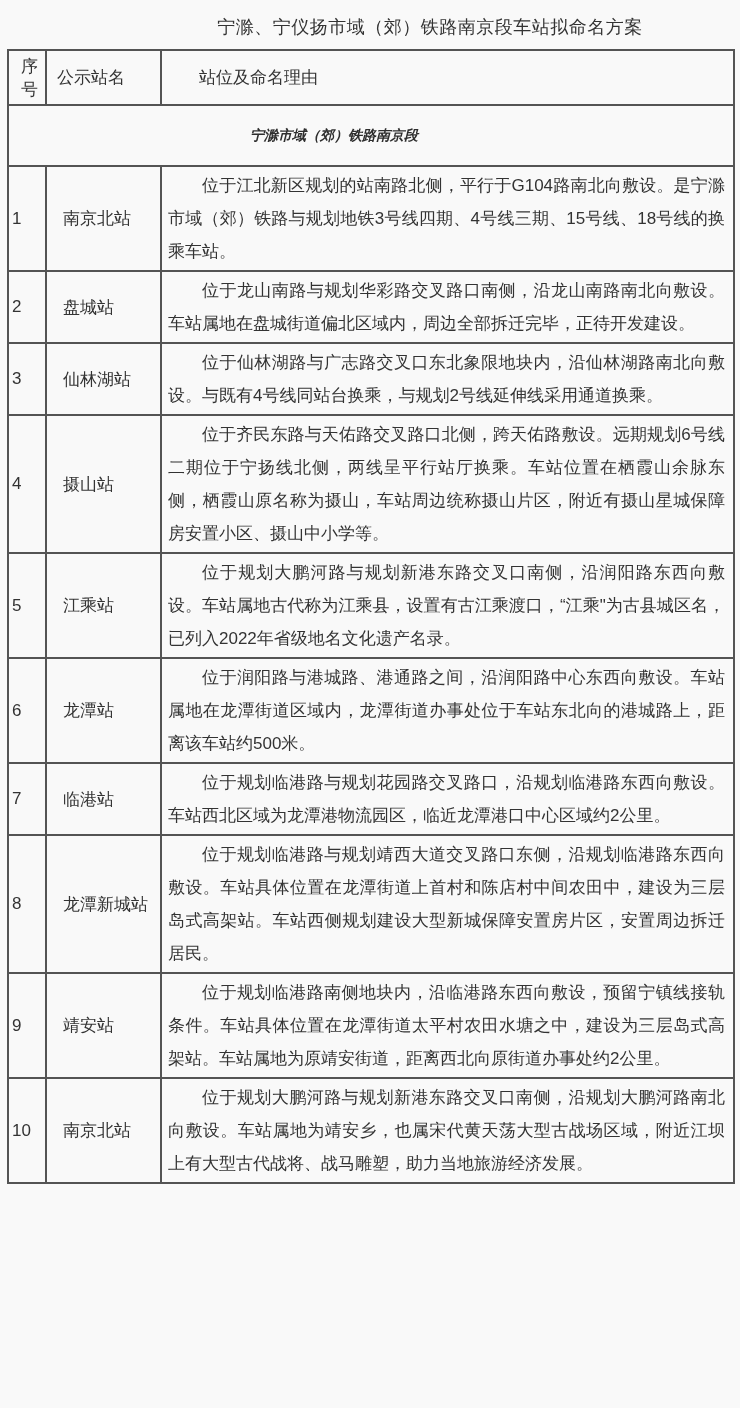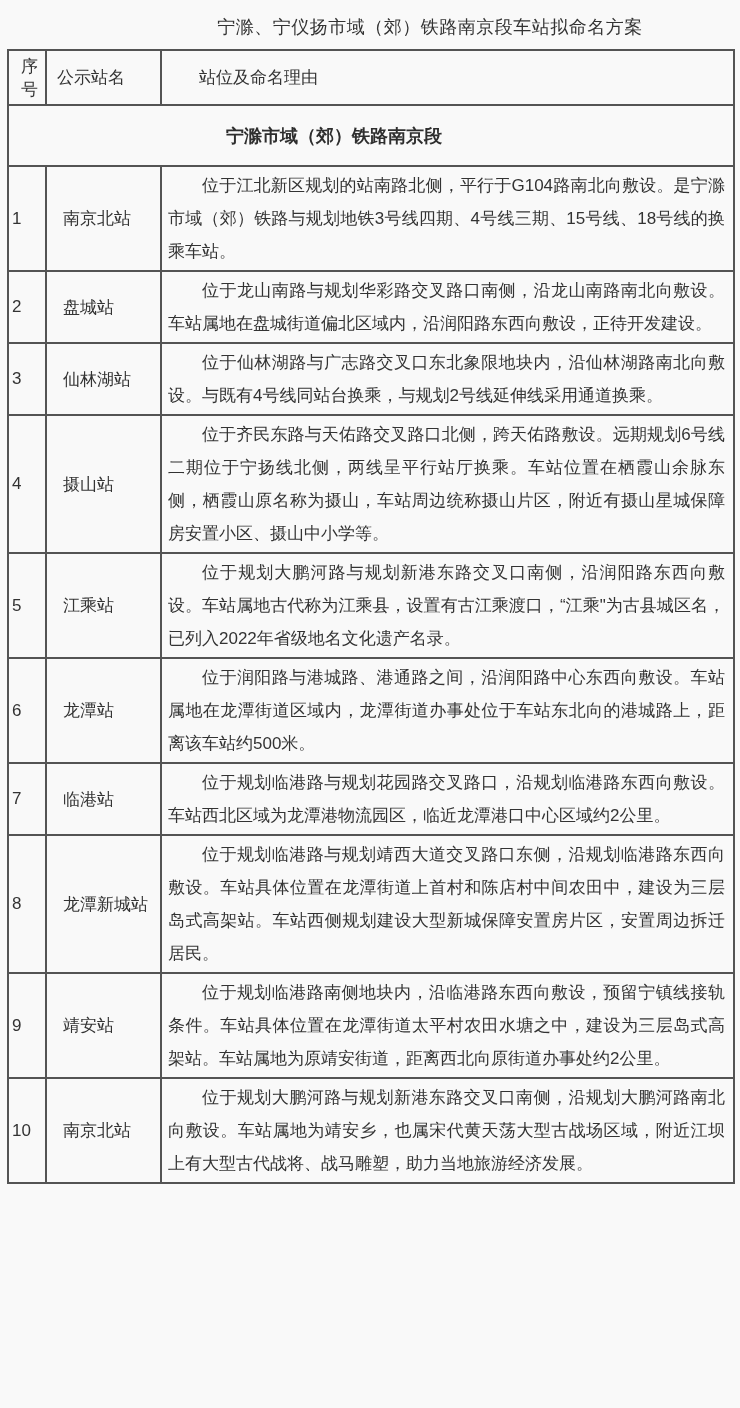--- a/index.html
+++ b/index.html
@@ -43,23 +43,24 @@
     background: transparent;
   }
   tr.header-row th { height: 51px; text-align: left; }
   th.h-index  { padding-left: 12px;  }
   th.h-name   { padding-left: 10px; }
   th.h-reason { padding-left: 37px; }
   tr.section-row td {
     height: 57px;
     text-align: center;
     font-weight: 700;
-    font-size: 18px;
+    font-size: 14px;
     color: #2e2e2e;
     padding-right: 75px;
+    font-style: italic;
   }
   td.c-index {
     padding-left: 3px;
     font-size: 17px;
   }
   td.c-name {
     padding-left: 16px;
     padding-right: 2px;
     font-size: 17px;
   }
@@ -104,21 +105,21 @@
       <td class="c-name">南京北站</td>
       <td class="c-reason-wrap">
         <div class="reason-text">位于江北新区规划的站南路北侧，平行于G104路南北向敷设。是宁滁市域（郊）铁路与规划地铁3号线四期、4号线三期、15号线、18号线的换乘车站。</div>
       </td>
     </tr>
 
     <tr class="station-row">
       <td class="c-index">2</td>
       <td class="c-name">盘城站</td>
       <td class="c-reason-wrap">
-        <div class="reason-text">位于龙山南路与规划华彩路交叉路口南侧，沿龙山南路南北向敷设。车站属地在盘城街道偏北区域内，沿润阳路东西向敷设，正待开发建设。</div>
+        <div class="reason-text">位于龙山南路与规划华彩路交叉路口南侧，沿龙山南路南北向敷设。车站属地在盘城街道偏北区域内，周边全部拆迁完毕，正待开发建设。</div>
       </td>
     </tr>
 
 
     <tr class="station-row">
       <td class="c-index">3</td>
       <td class="c-name">仙林湖站</td>
       <td class="c-reason-wrap">
         <div class="reason-text">位于仙林湖路与广志路交叉口东北象限地块内，沿仙林湖路南北向敷设。与既有4号线同站台换乘，与规划2号线延伸线采用通道换乘。</div>
       </td>

